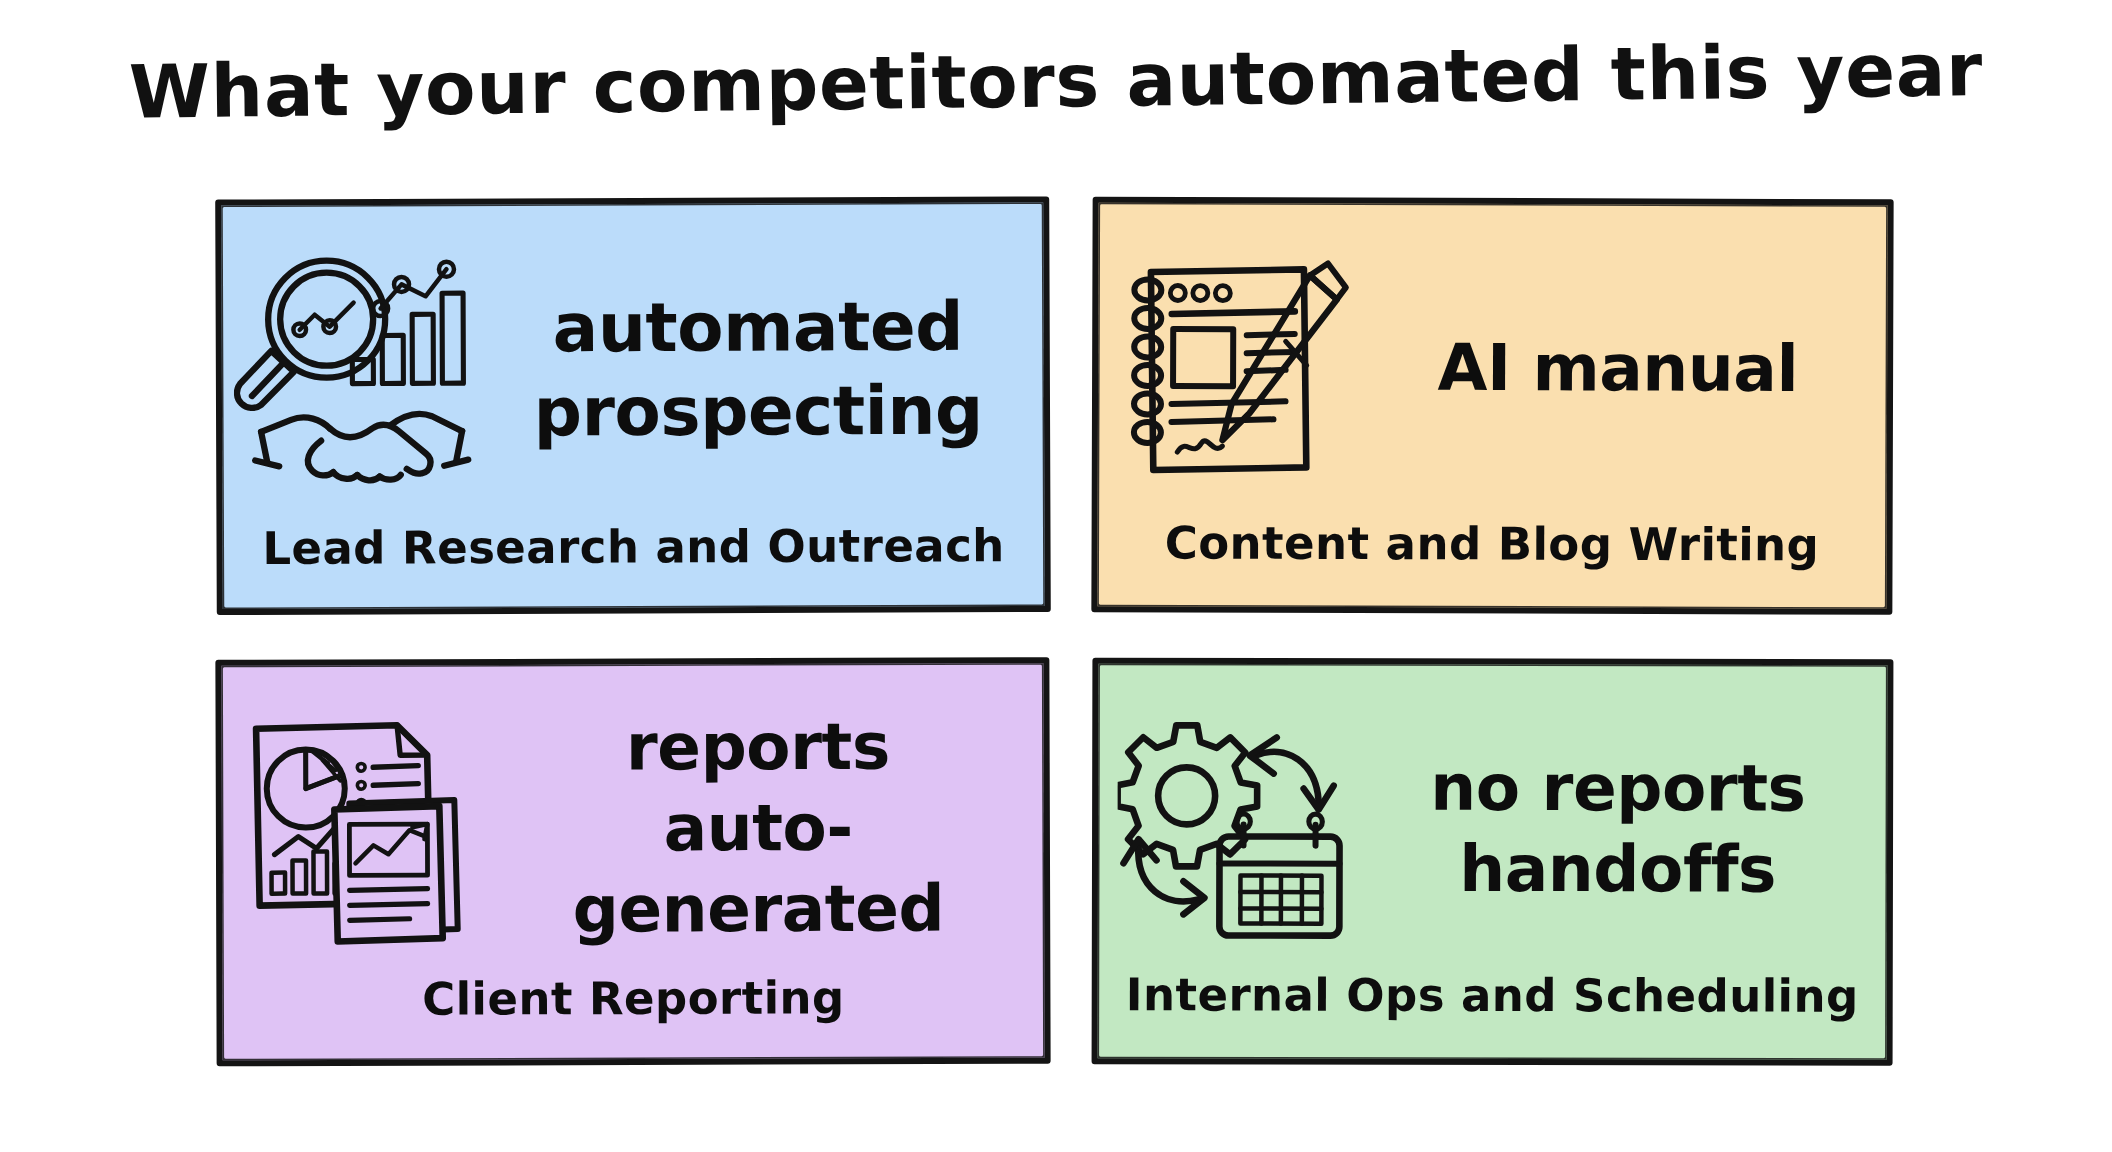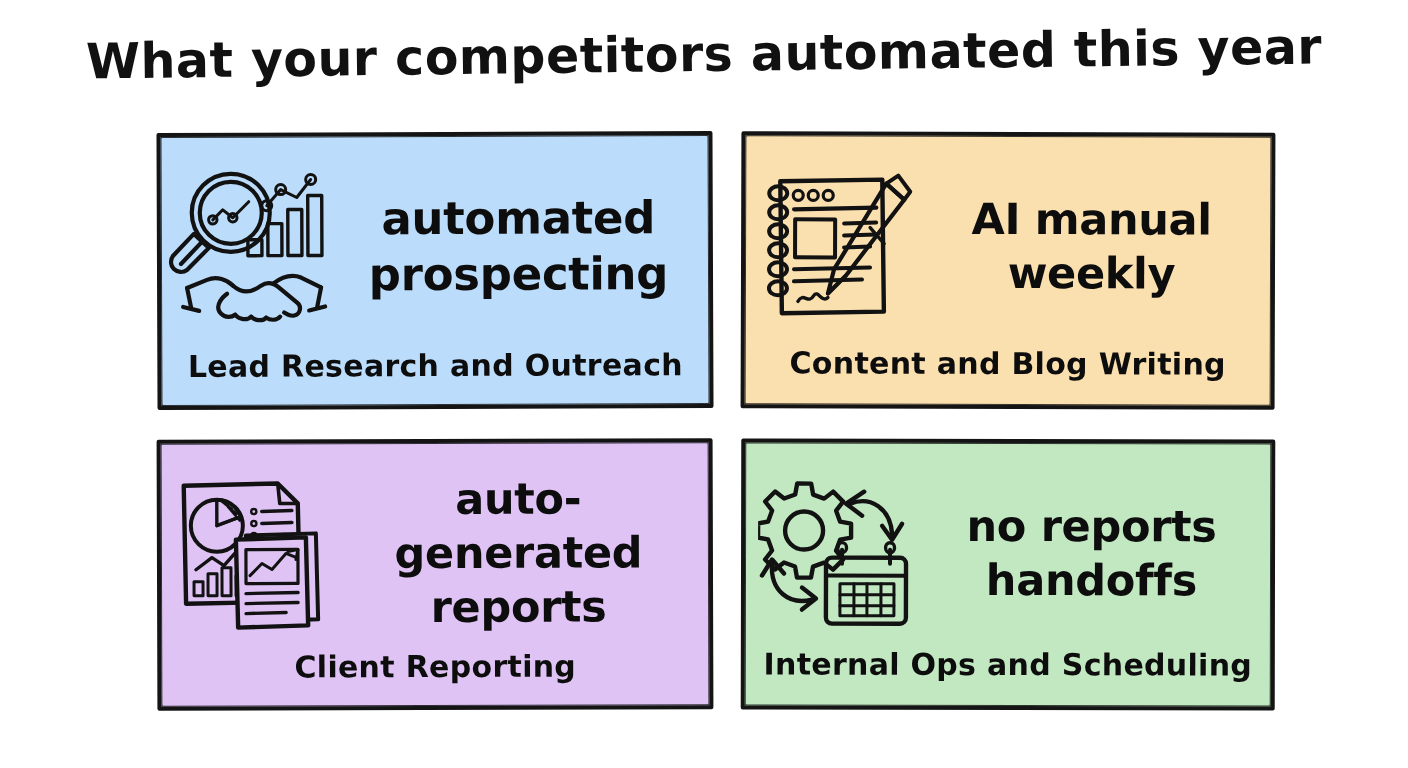--- a/index.html
+++ b/index.html
@@ -44,21 +44,20 @@
     position: absolute;
     top: 132px;
     left: 144px;
     width: 1118px;
     height: 578px;
     display: grid;
     grid-template-columns: 556px 534px;
     grid-template-rows: 277px 271px;
     column-gap: 28px;
     row-gap: 30px;
-    margin-left: 13px;
   }
 
   .card {
     position: relative;
     box-sizing: border-box;
     border: 4px solid #141414;
     border-radius: 2px;
     overflow: hidden;
     display: block;
   }
@@ -214,21 +213,20 @@
             <path d="M40 132 C46 122 50 136 56 126 C60 120 64 134 70 128" stroke-width="3.4"></path>
 
             <path d="M128 14 L146 30 L88 106 L70 124 L76 100 Z" stroke-width="4.2"></path>
             <path d="M128 14 L140 6 L152 22 L146 30 Z" stroke-width="4"></path>
             <path d="M88 106 L70 124" stroke-width="3.4"></path>
             <path d="M112 58 L126 74" stroke-width="3.4"></path>
           </svg>
         </div>
         <div class="headline headline-2">
           <div>AI manual</div>
-          <div>weekly</div>
         </div>
       </div>
       <div class="subtitle">Content and Blog Writing</div>
     </div>
 
     <div class="card card-3">
       <div class="card-top">
         <div class="icon-wrap">
           <svg width="160" height="155" viewBox="0 0 160 155" fill="none" stroke="#121212" stroke-width="4" stroke-linecap="round" stroke-linejoin="round">
 
@@ -260,22 +258,22 @@
             <rect x="72" y="72" width="52" height="34" stroke-width="3.2"></rect>
             <polyline points="76,98 88,86 98,92 112,76 122,80" fill="none" stroke-width="3"></polyline>
             <path d="M114 74 L124 72 L122 82" stroke-width="3"></path>
 
             <path d="M72 116 L124 115" stroke-width="3.4"></path>
             <path d="M72 126 L124 125" stroke-width="3.4"></path>
             <path d="M72 136 L112 135" stroke-width="3.4"></path>
           </svg>
         </div>
         <div class="headline headline-2">
+          <div>reports</div>
           <div>auto-generated</div>
-          <div>reports</div>
         </div>
       </div>
       <div class="subtitle">Client Reporting</div>
     </div>
 
     <div class="card card-4">
       <div class="card-top">
         <div class="icon-wrap">
           <svg width="160" height="152" viewBox="0 0 160 152" fill="none" stroke="#121212" stroke-width="4" stroke-linecap="round" stroke-linejoin="round">
 

